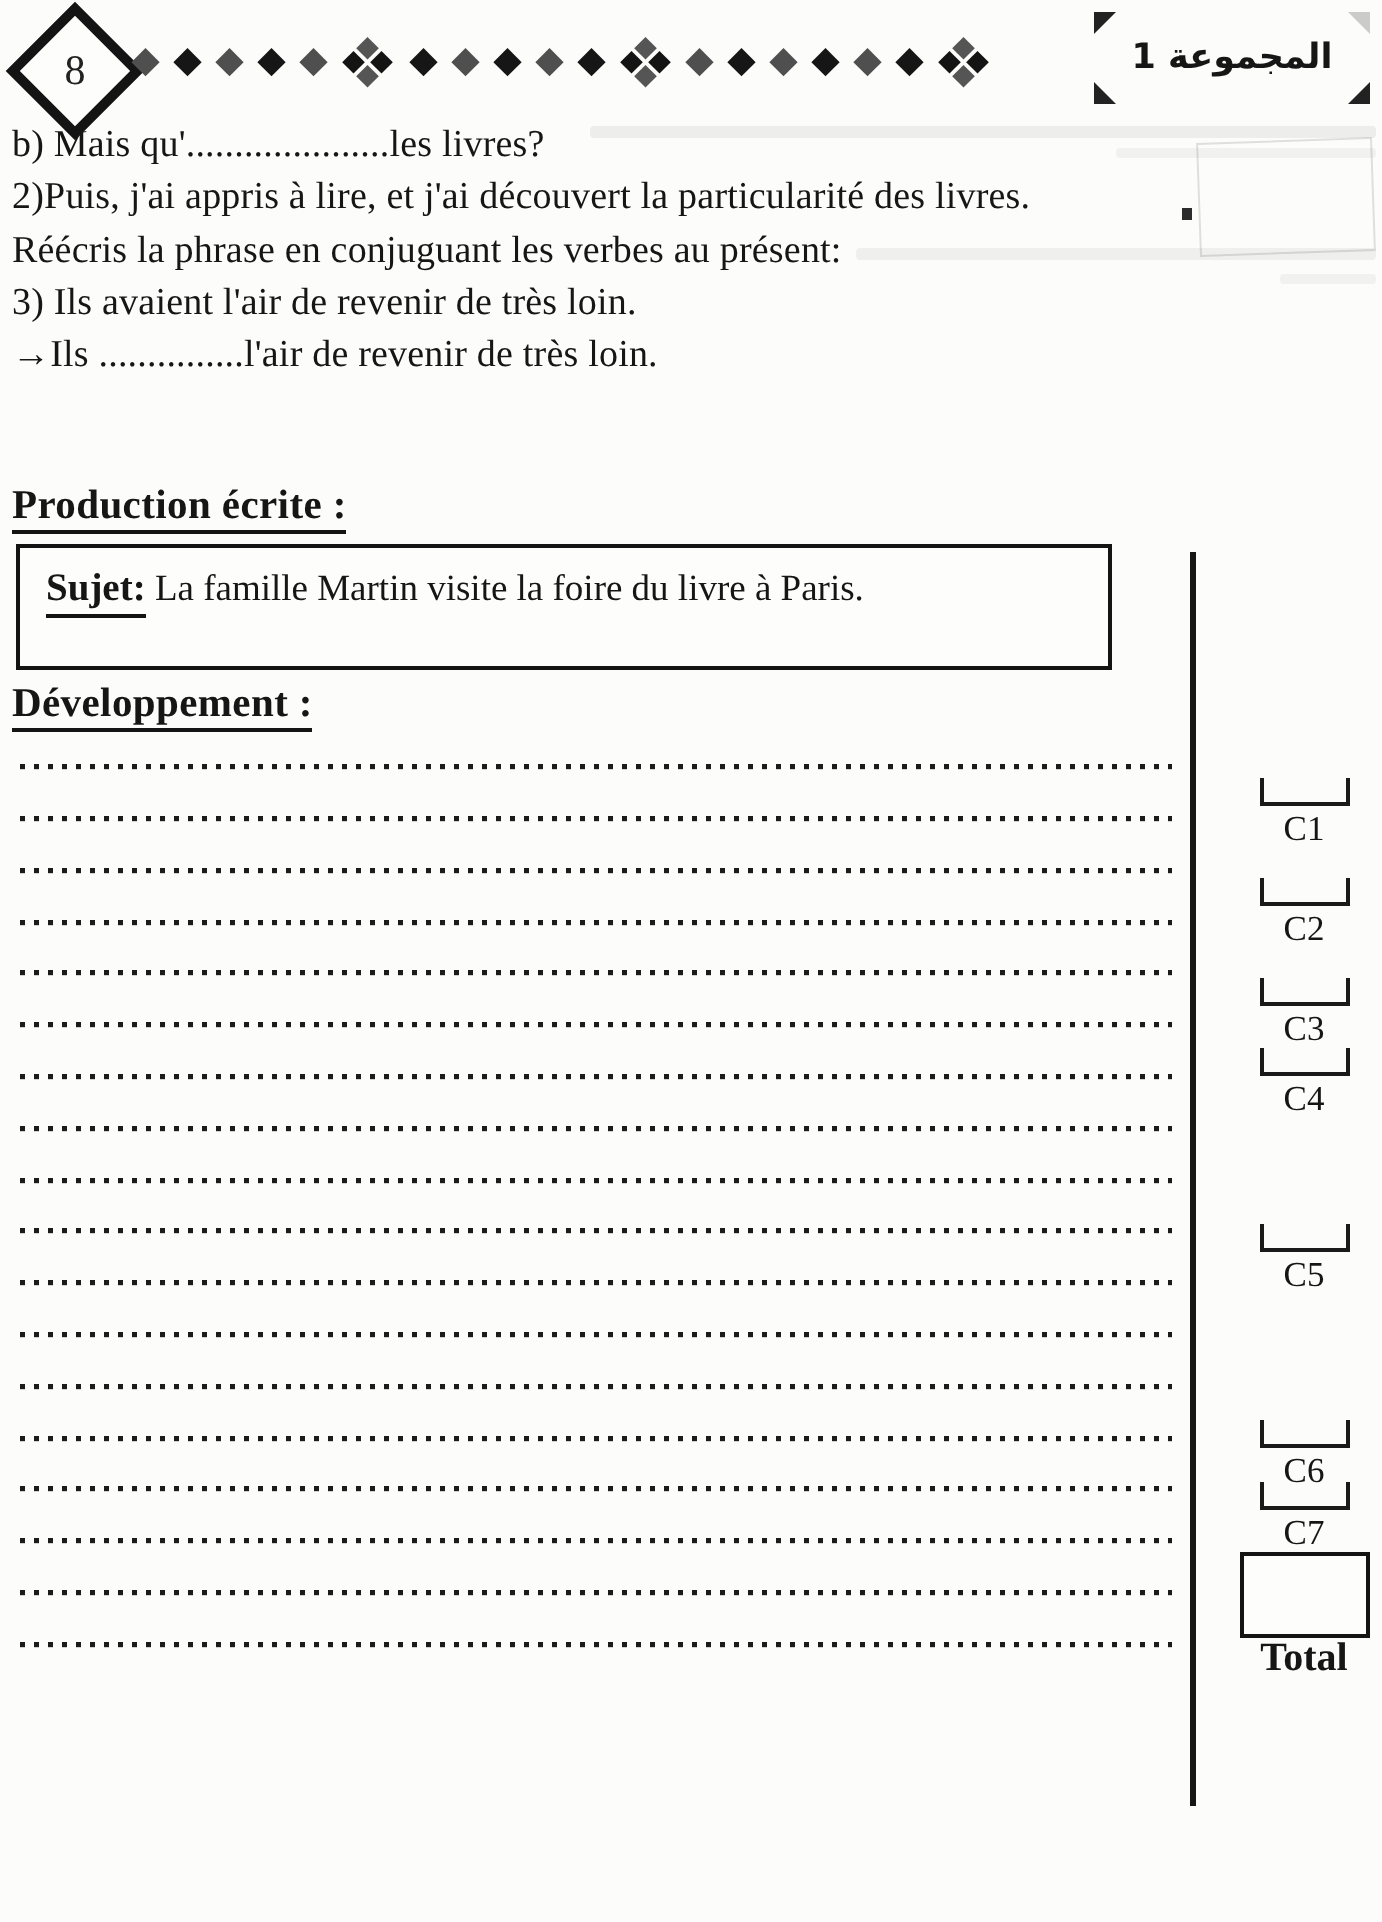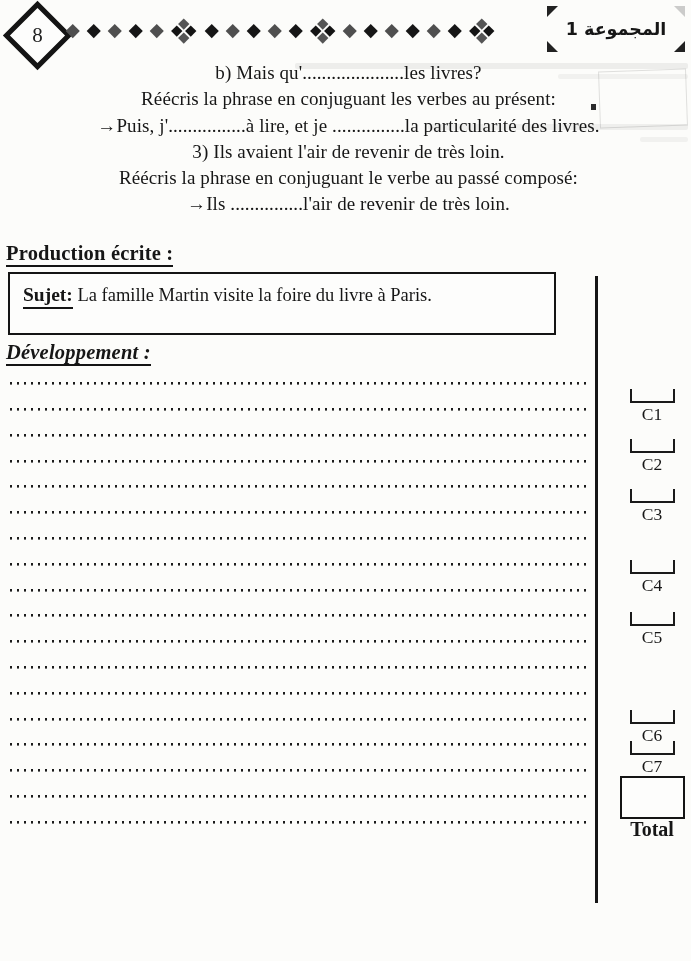--- a/index.html
+++ b/index.html
@@ -46,27 +46,27 @@
     font-family:"DejaVu Sans","Liberation Serif",serif;
     text-align:center;
   }
   .corner{position:absolute;width:0;height:0;}
   .corner.tl{left:2px;top:2px;border-top:11px solid #222;border-right:11px solid transparent;}
   .corner.bl{left:2px;bottom:2px;border-bottom:11px solid #222;border-right:11px solid transparent;}
   .corner.tr{right:2px;top:2px;border-top:11px solid #222;border-left:11px solid transparent;opacity:.22;}
   .corner.br{right:2px;bottom:2px;border-bottom:11px solid #222;border-left:11px solid transparent;}
   
   .questions{position:absolute;left:6px;top:60px;width:685px;}
-  .qline{white-space:nowrap;font-size:19px;line-height:26.3px;height:26.3px;letter-spacing:.1px;text-align:center;}
+  .qline{white-space:nowrap;font-size:19px;line-height:26.3px;height:26.3px;letter-spacing:.1px;}
   .heading{
     position:absolute;left:6px;font-size:20.5px;font-weight:bold;letter-spacing:.2px;
   }
   .heading span{display:inline-block;border-bottom:2.6px solid #141414;padding-bottom:0;}
   .prod-heading{top:242px;}
-  .dev-heading{top:341px;font-style:italic;}
+  .dev-heading{top:341px;}
   
   .sujet-box{
     position:absolute;left:8px;top:272px;width:544px;height:59px;
     border:2.2px solid #141414;background:#fdfdfc;
   }
   .sujet-box .inner{padding:10px 0 0 13px;white-space:nowrap;}
   .sujet-label{font-size:19.5px;font-weight:bold;border-bottom:2.4px solid #141414;padding-bottom:2px;}
   .sujet-text{font-size:18.5px;}
   
   .writing-lines{position:absolute;left:10px;top:362px;width:576px;}
@@ -153,24 +153,23 @@
 
   <div class="smudge sm1"></div>
   <div class="smudge sm2"></div>
   <div class="smudge sm3"></div>
   <div class="smudge sm4"></div>
   <div class="faint-box"></div>
   <div class="ink-dot"></div>
 
   <div class="questions">
       <div class="qline">b) Mais qu'.....................les livres?</div>
+      <div class="qline">2)Puis, j'ai appris à lire, et j'ai découvert la particularité des livres.</div>
       <div class="qline">Réécris la phrase en conjuguant les verbes au présent:</div>
-      <div class="qline">→Puis, j'................à lire, et je ...............la particularité des livres.</div>
       <div class="qline">3) Ils avaient l'air de revenir de très loin.</div>
-      <div class="qline">Réécris la phrase en conjuguant le verbe au passé composé:</div>
       <div class="qline">→Ils ...............l'air de revenir de très loin.</div>
     </div>
 
   <div class="heading prod-heading">
     <span>Production écrite :</span>
   </div>
 
   <div class="sujet-box">
     <div class="inner">
       <span class="sujet-label">Sujet:</span><span class="sujet-text"> La famille Martin visite la foire du livre à Paris.</span>
@@ -209,21 +208,21 @@
         <div class="slabel">C1</div>
       </div>
       <div class="score" style="top: 439px;">
         <div class="bracket"></div>
         <div class="slabel">C2</div>
       </div>
       <div class="score" style="top: 489px; text-align: center;">
         <div class="bracket"></div>
         <div class="slabel">C3</div>
       </div>
-      <div class="score" style="top: 560px;">
+      <div class="score" style="top: 524px;">
         <div class="bracket"></div>
         <div class="slabel">C4</div>
       </div>
       <div class="score" style="top: 612px;">
         <div class="bracket"></div>
         <div class="slabel">C5</div>
       </div>
       <div class="score" style="top: 710px;">
         <div class="bracket"></div>
         <div class="slabel">C6</div>

